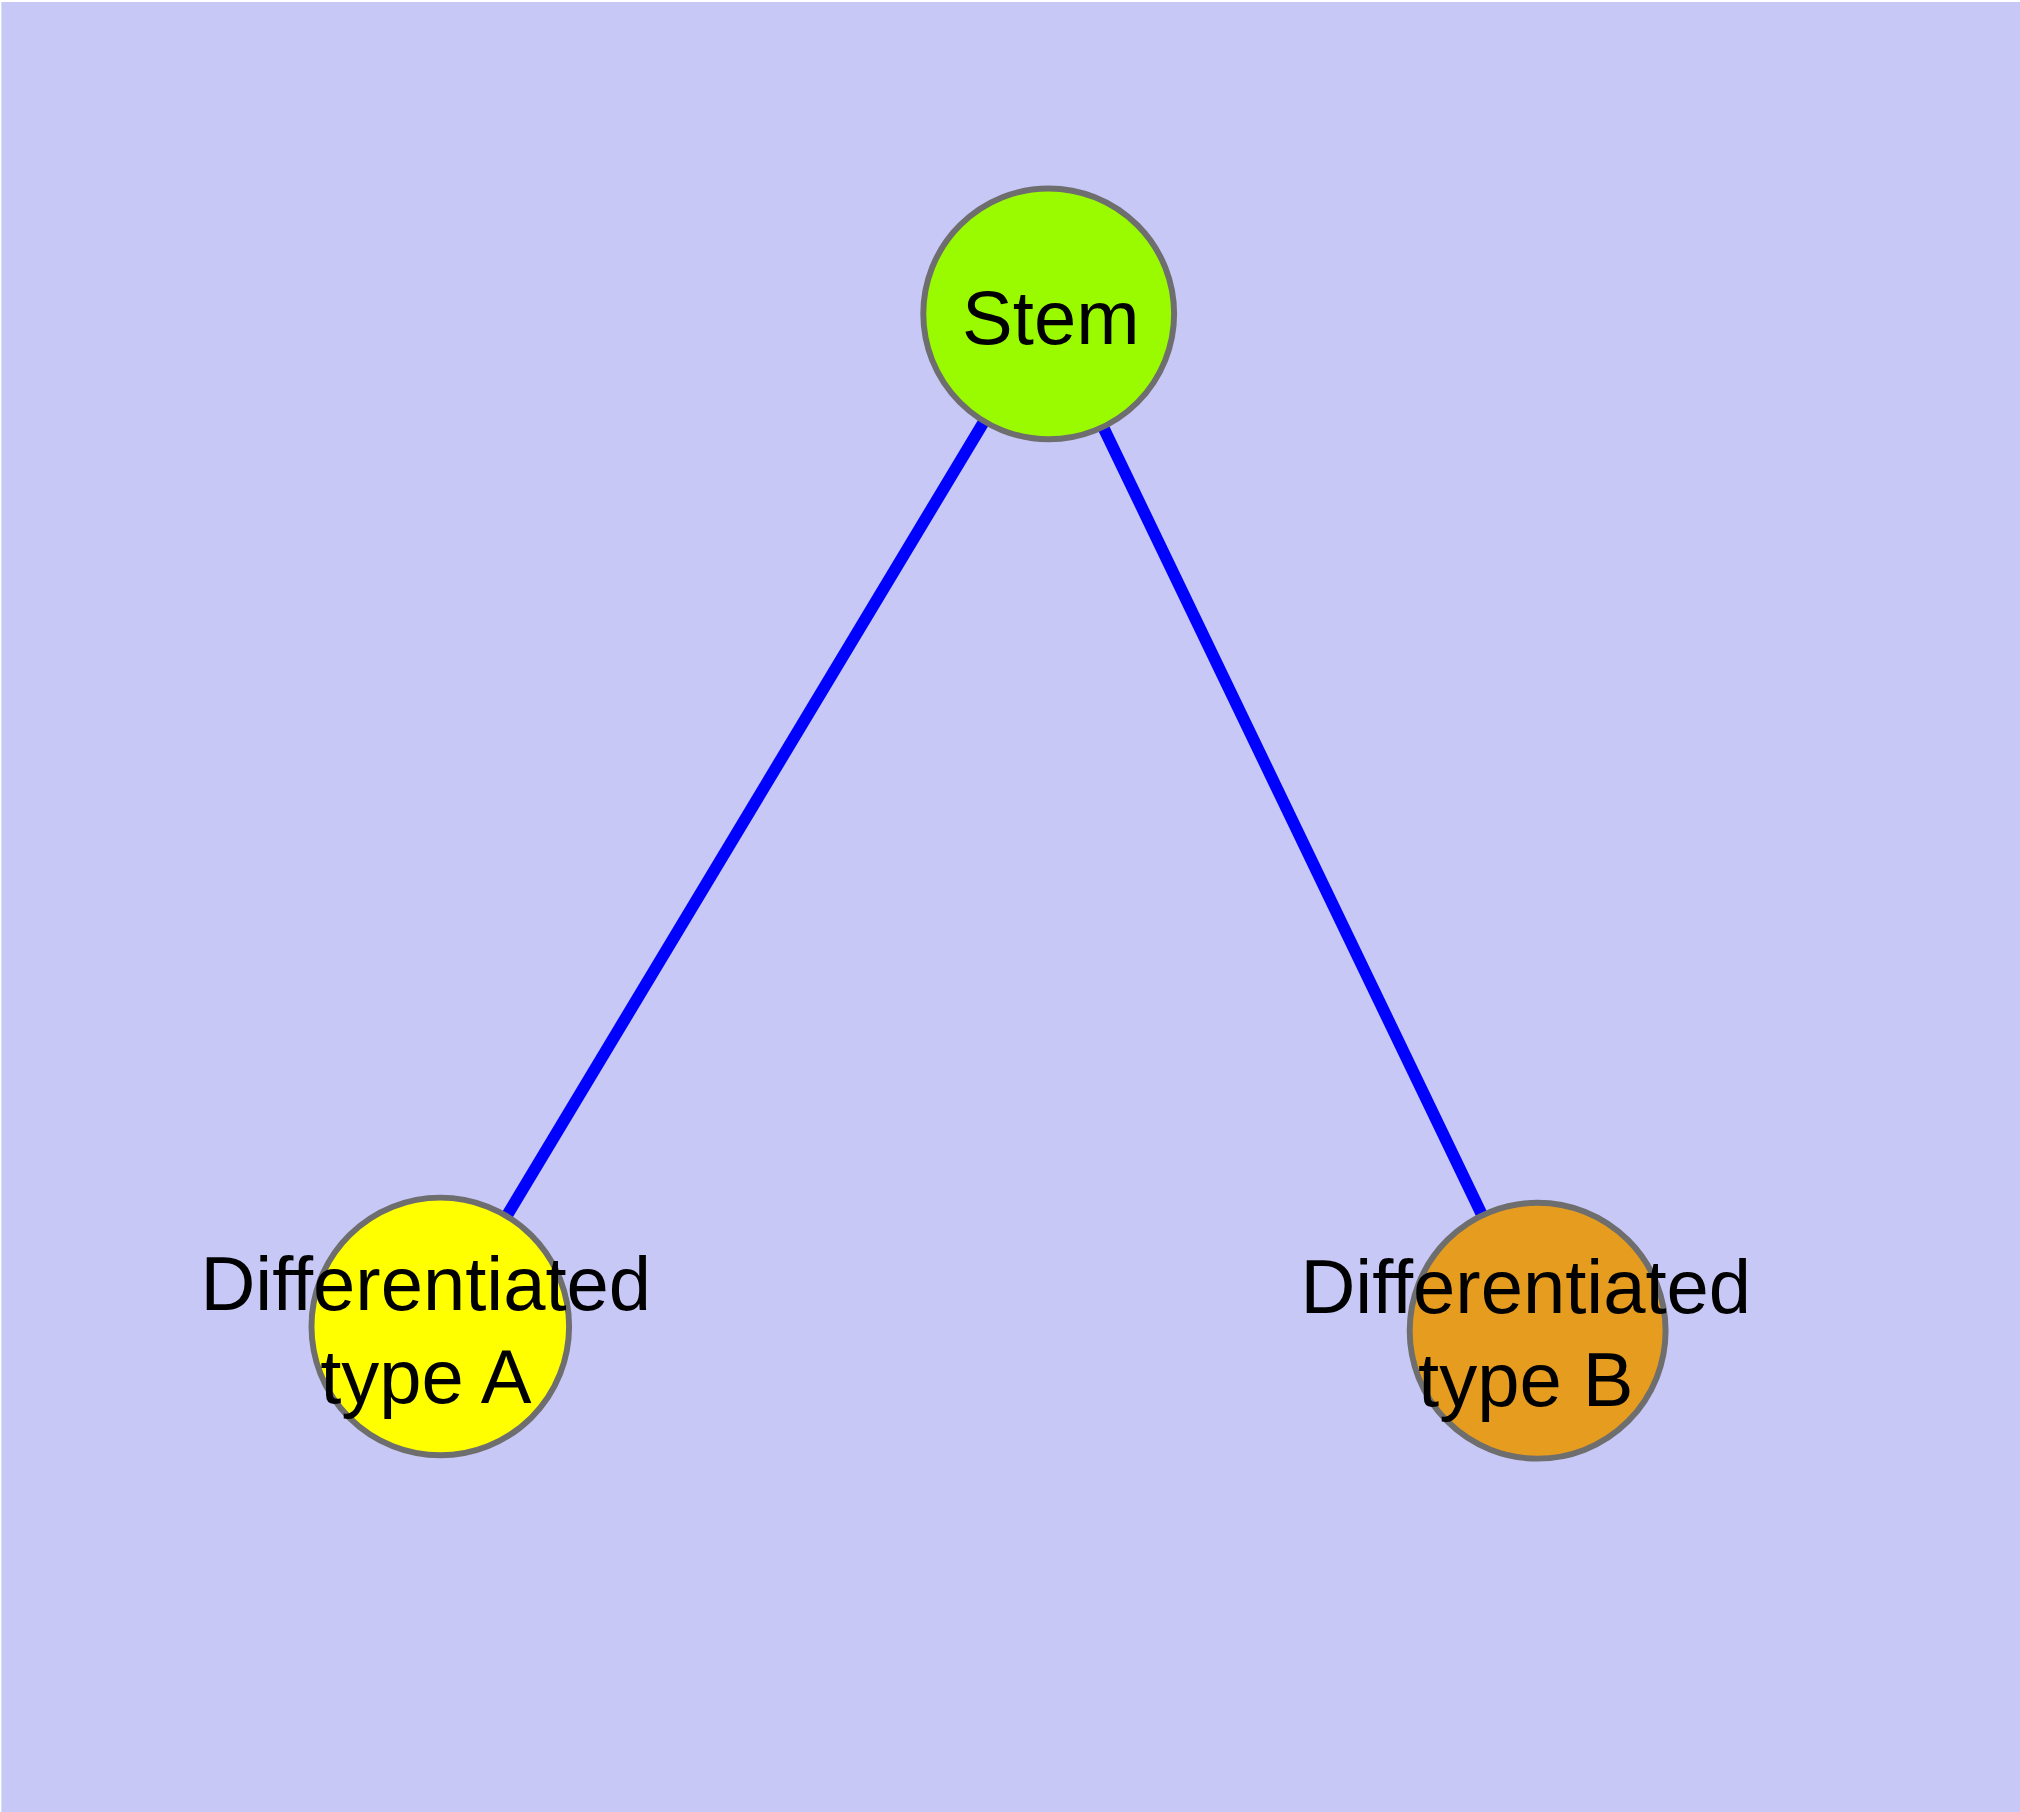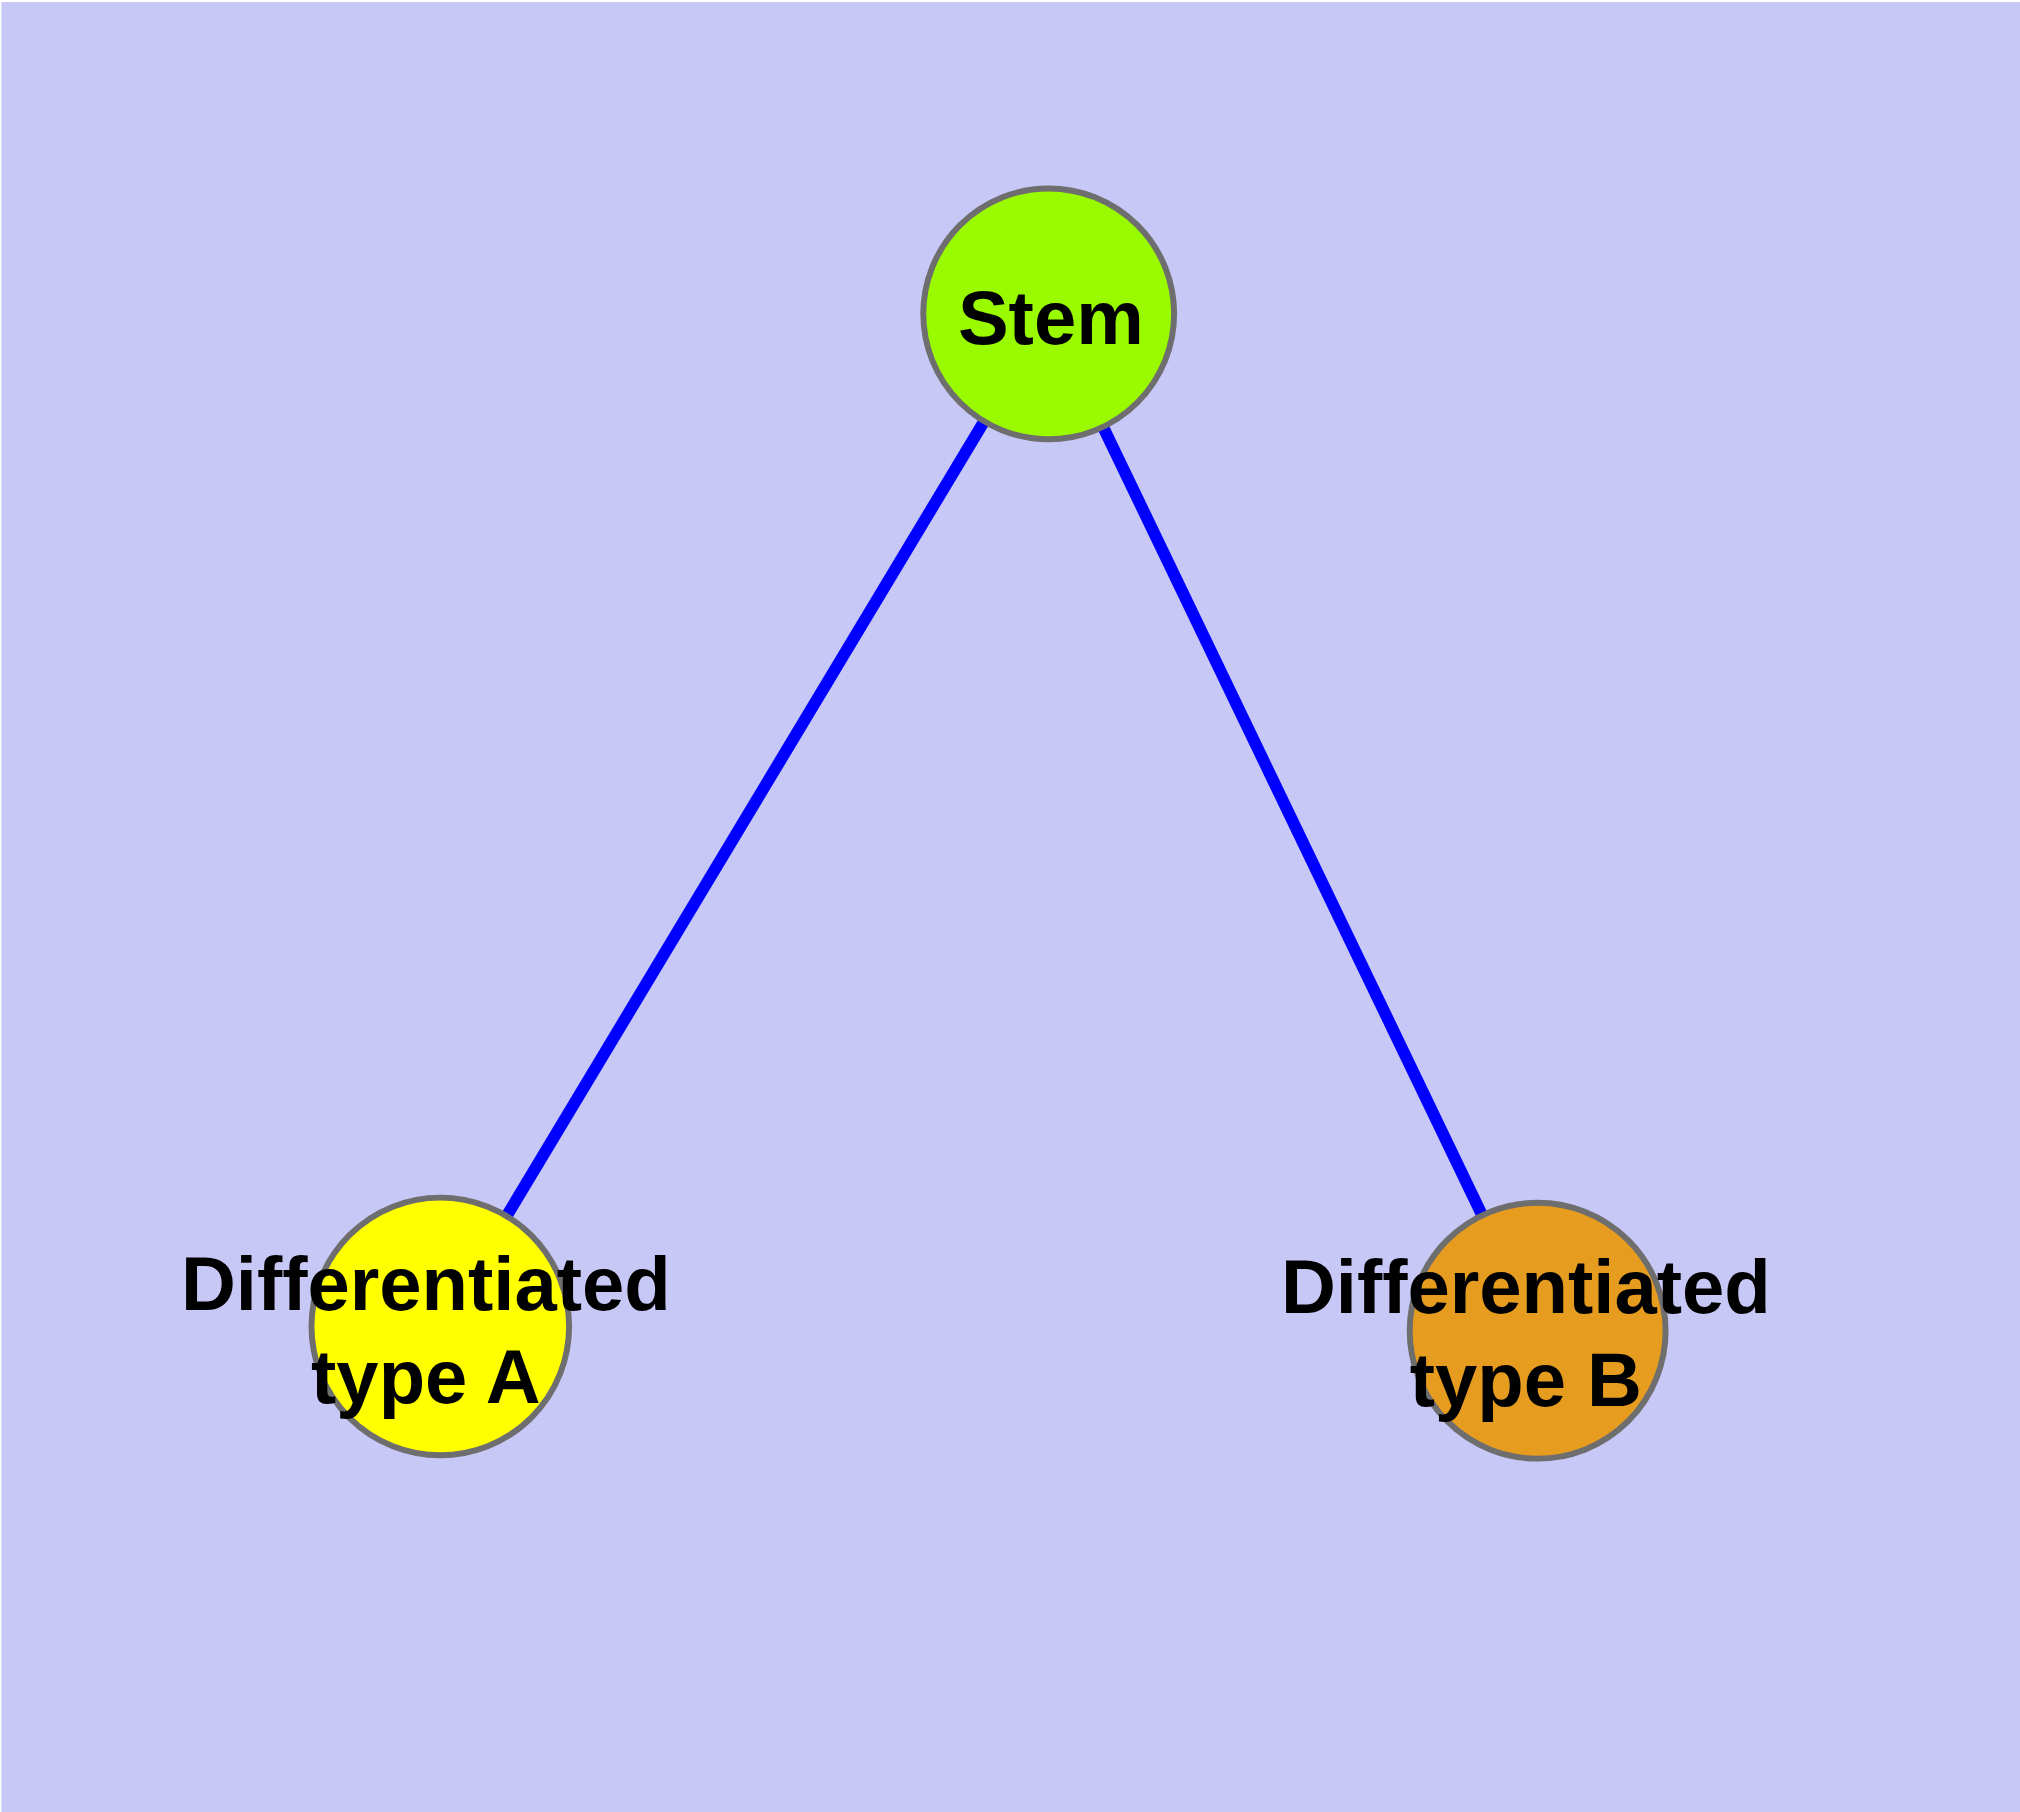--- a/index.html
+++ b/index.html
@@ -32,21 +32,21 @@
     fill: none;
   }
   .node {
     stroke: #6E6E6E;
     stroke-width: 7px;
   }
   .node-label {
     position: absolute;
     transform: translate(-50%, -50%);
     font-size: 76px;
-    font-weight: bold;
+    font-weight: normal;
     line-height: 93px;
     color: #000000;
     text-align: center;
     white-space: pre-line;
   }
   .label-stem   { left: 1050px; top: 315px;  }
   .label-type-a { left: 425px;  top: 1328px; }
   .label-type-b { left: 1525px; top: 1331px; }
 </style>
 </head>

